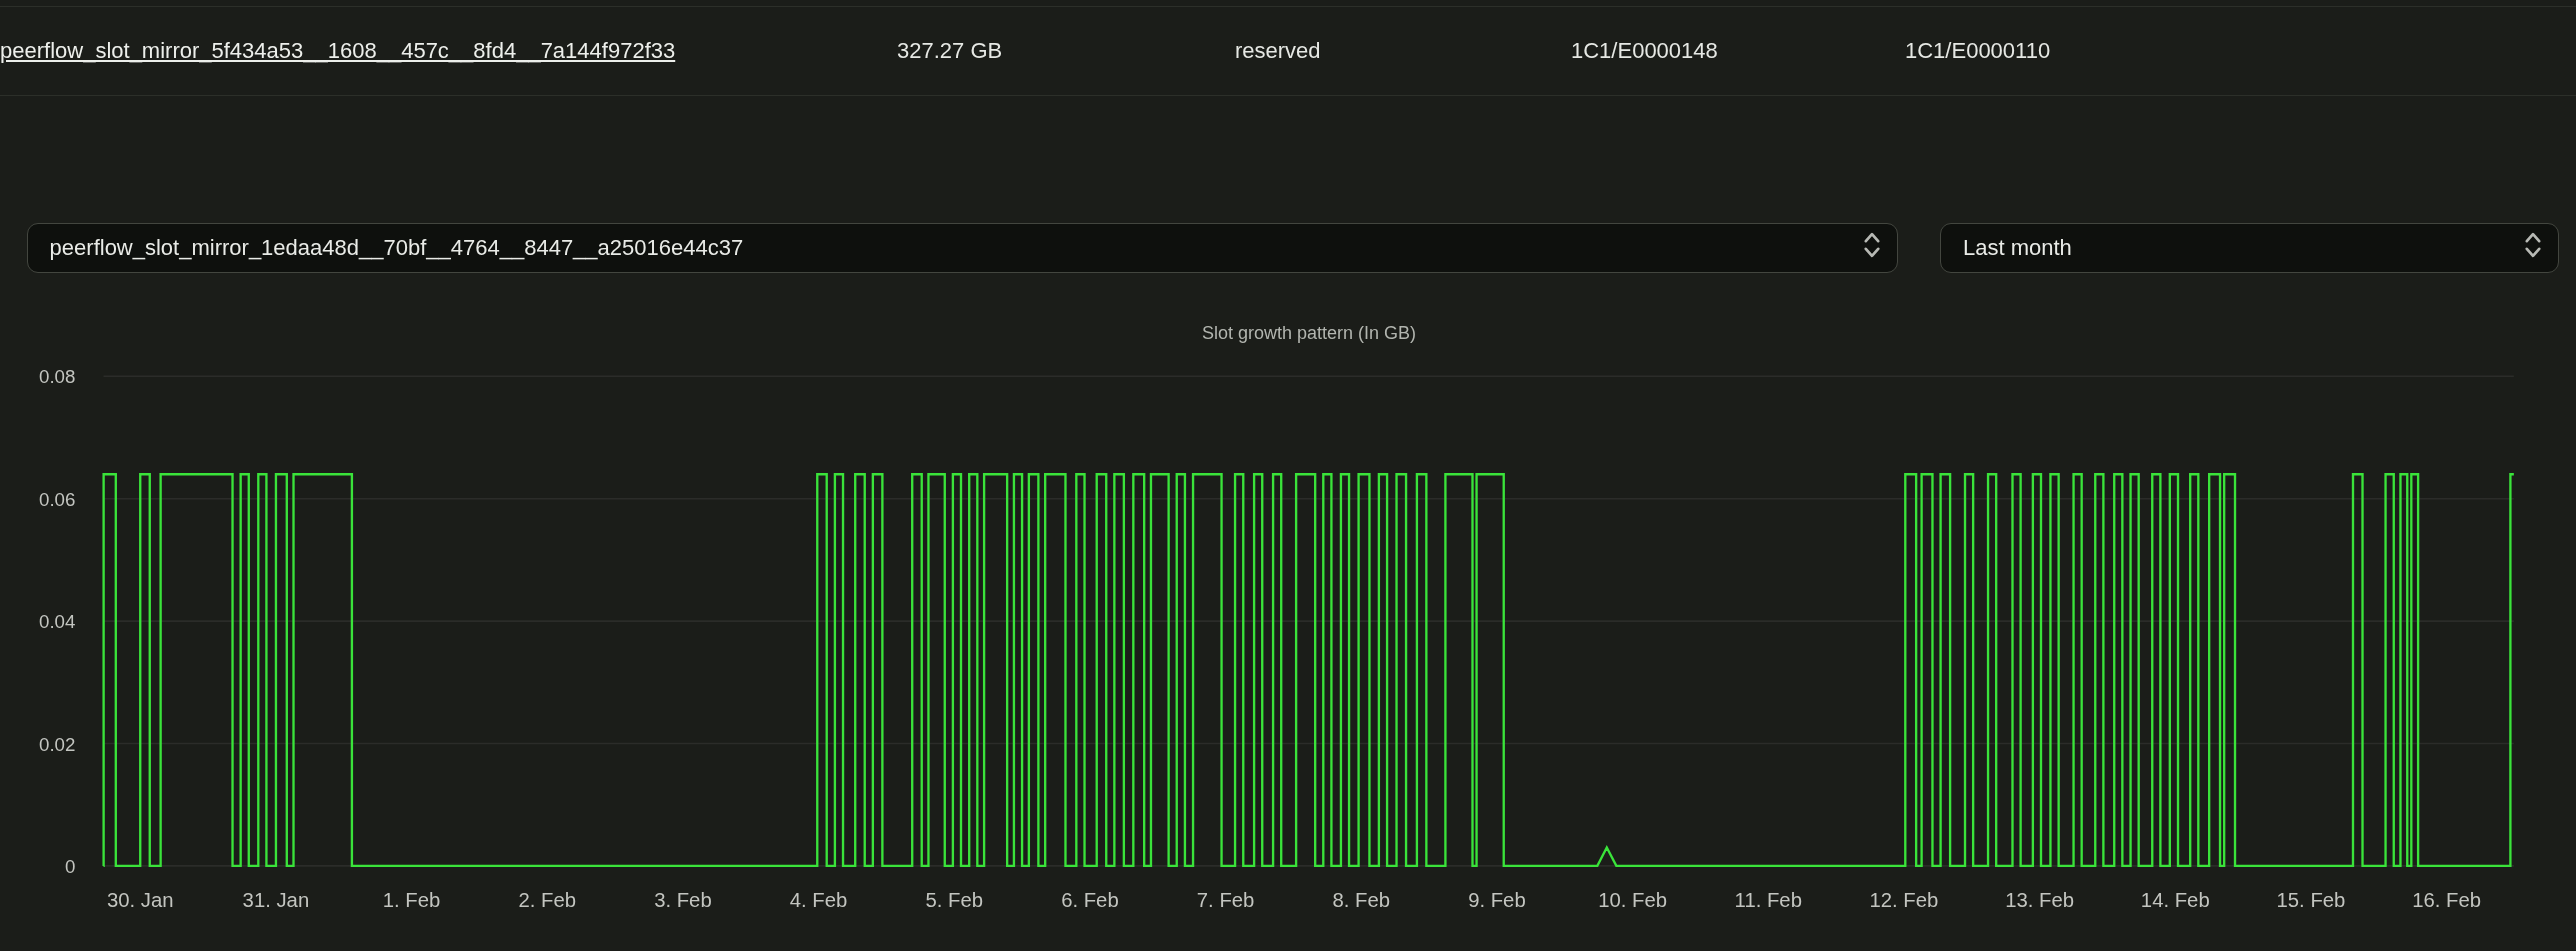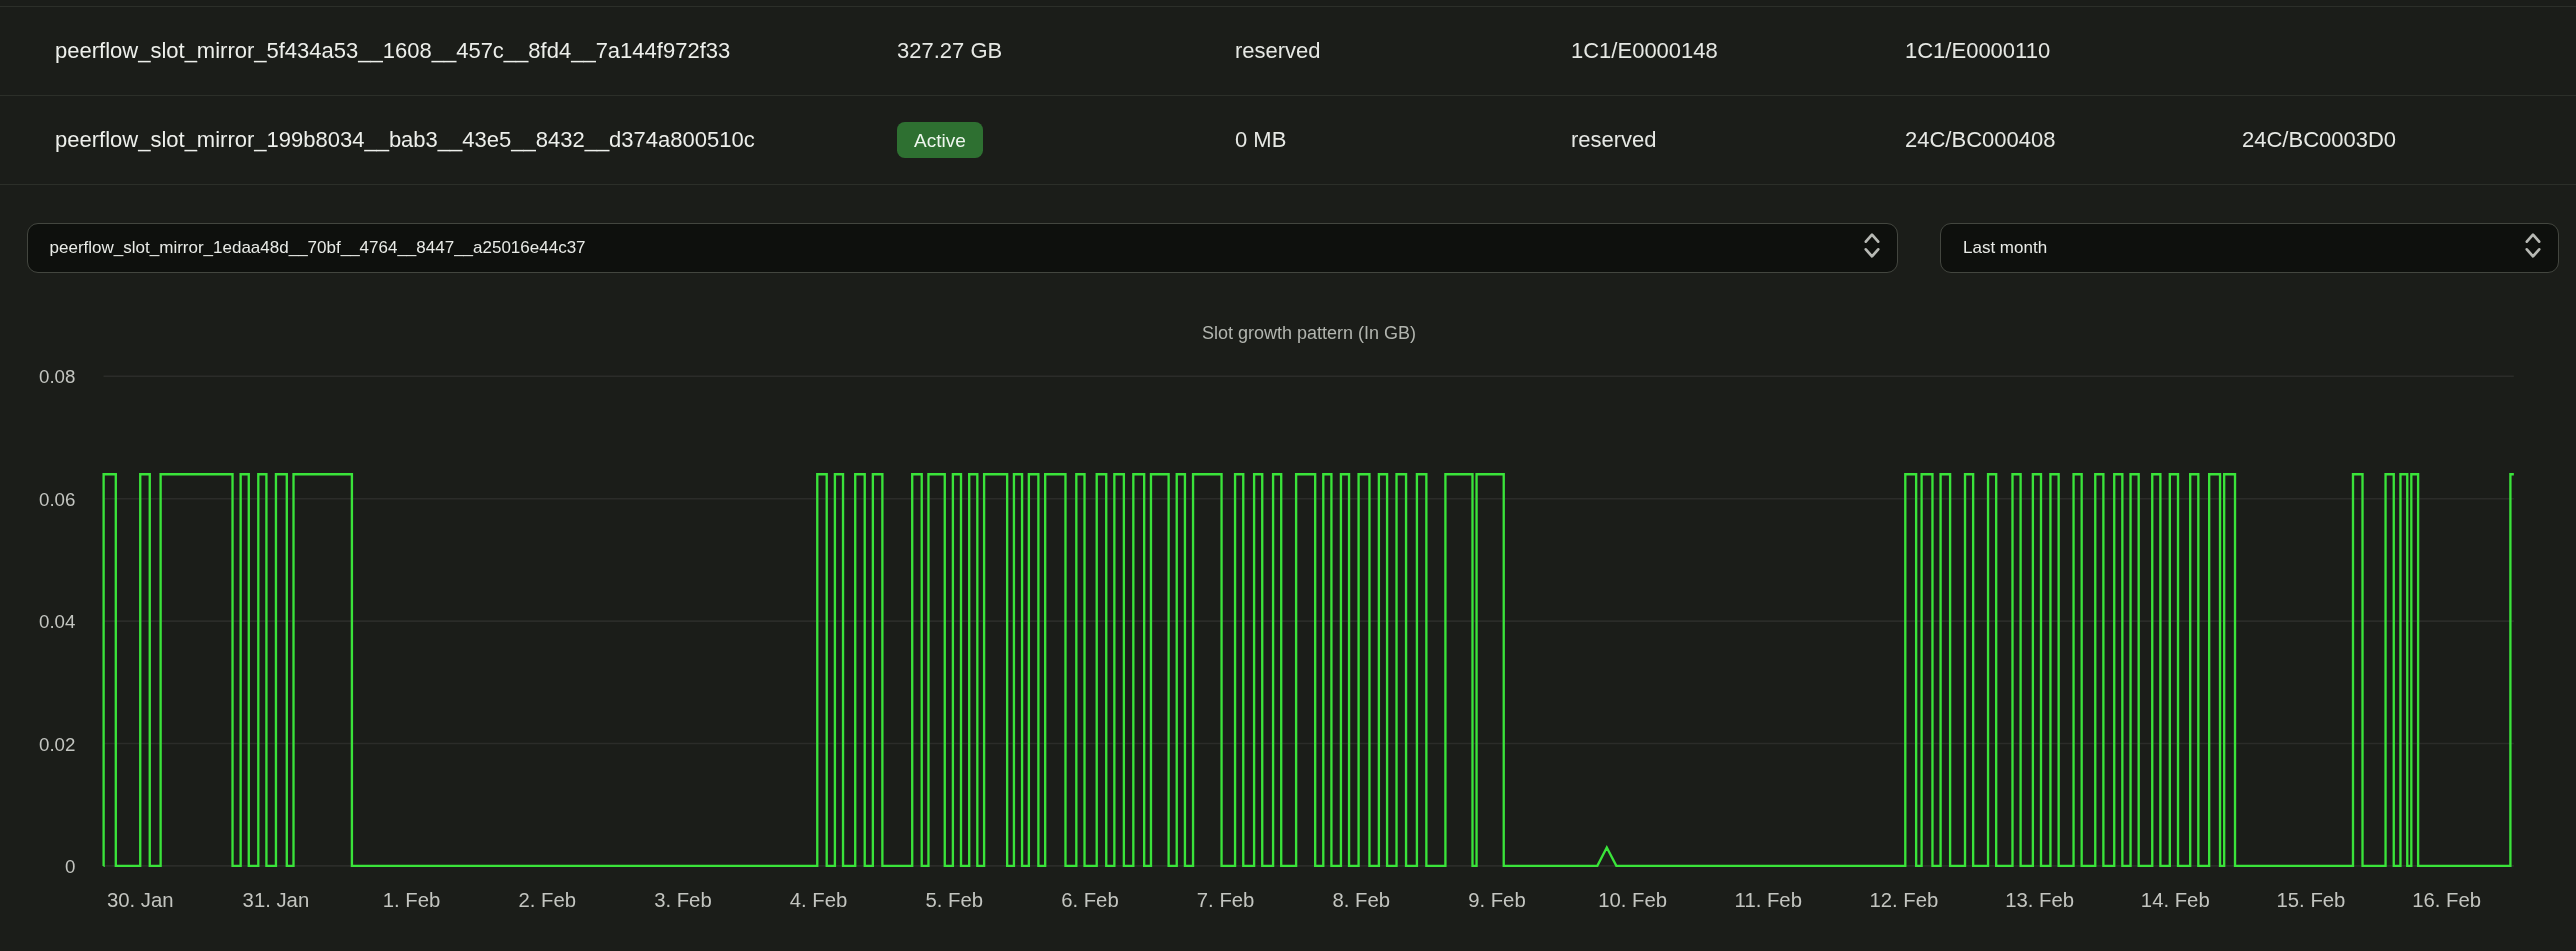--- a/index.html
+++ b/index.html
@@ -14,35 +14,35 @@
 
   
   .slot-table { position:absolute; top:6.2px; left:0; right:0; border-top:1.6px solid #2c2f29; z-index:2; }
   .trow {
     display:grid;
     grid-template-columns:897px 338px 336px 334px 337px auto;
     height:88px; align-items:center;
     border-bottom:1.6px solid #2c2f29;
   }
   .cell { font-size:22px; color:#e6e8e4; white-space:nowrap; overflow:hidden; }
-  .cell.name { padding-left:55px; color:#edefeb; }
+  .cell.name { color:#edefeb;text-decoration:underline; }
   .badge {
     display:inline-block; font-size:19px; line-height:1;
     padding:8.6px 17px; border-radius:7.8px; font-weight:400;
   }
   .badge.inactive { background:#573722; color:#ec9e66; }
   .badge.active  { background:#2e7031; color:#eef6ee; }
 
   
   .select {
     position:absolute; top:223px; height:50px; box-sizing:border-box;
     background:#0e100d; border:1.6px solid #43463f; border-radius:11px;
     display:flex; align-items:center;
     padding:0 55px 0 22px;
-    font-size:17px; color:#e9ebe7; cursor:pointer; z-index:2;
+    font-size:22px; color:#e9ebe7; cursor:pointer; z-index:2;
     white-space:nowrap; overflow:hidden;
   }
   #slot-select  { left:26.6px;  width:1871px; }
   #range-select { left:1940px; width:619px;text-align:right; }
   .chevrons { position:absolute; right:14px; top:50%; transform:translateY(-50%); display:block; }
 
   
   .chart-title {
     position:absolute; top:323px; left:103px; width:2412px;
     text-align:center; font-size:18px; color:#b2b5af; z-index:2;
@@ -52,30 +52,20 @@
 </head>
 <body>
 
 <div class="slot-table">
   <div class="trow">
     <div class="cell name">peerflow_slot_mirror_5f434a53__1608__457c__8fd4__7a144f972f33</div>
     <div class="cell">327.27 GB</div>
     <div class="cell">reserved</div>
     <div class="cell">1C1/E0000148</div>
     <div class="cell">1C1/E0000110</div>
-  </div>
-  <div class="trow">
-    <div class="cell name">peerflow_slot_mirror_199b8034__bab3__43e5__8432__d374a800510c</div>
-    <div class="cell">
-      <span class="badge active">Active</span>
-    </div>
-    <div class="cell">0 MB</div>
-    <div class="cell">reserved</div>
-    <div class="cell">24C/BC000408</div>
-    <div class="cell">24C/BC0003D0</div>
   </div>
 </div>
 
 <div class="select" id="slot-select">
   <span>peerflow_slot_mirror_1edaa48d__70bf__4764__8447__a25016e44c37</span>
   <span class="chevrons">
     <svg width="22" height="31" viewBox="0 0 28 40">
       <path d="M6 15 L14 6 L22 15" fill="none" stroke="#b7b9b4" stroke-width="3.5" stroke-linecap="round" stroke-linejoin="round"></path>
       <path d="M6 25 L14 34 L22 25" fill="none" stroke="#b7b9b4" stroke-width="3.5" stroke-linecap="round" stroke-linejoin="round"></path>
     </svg>

